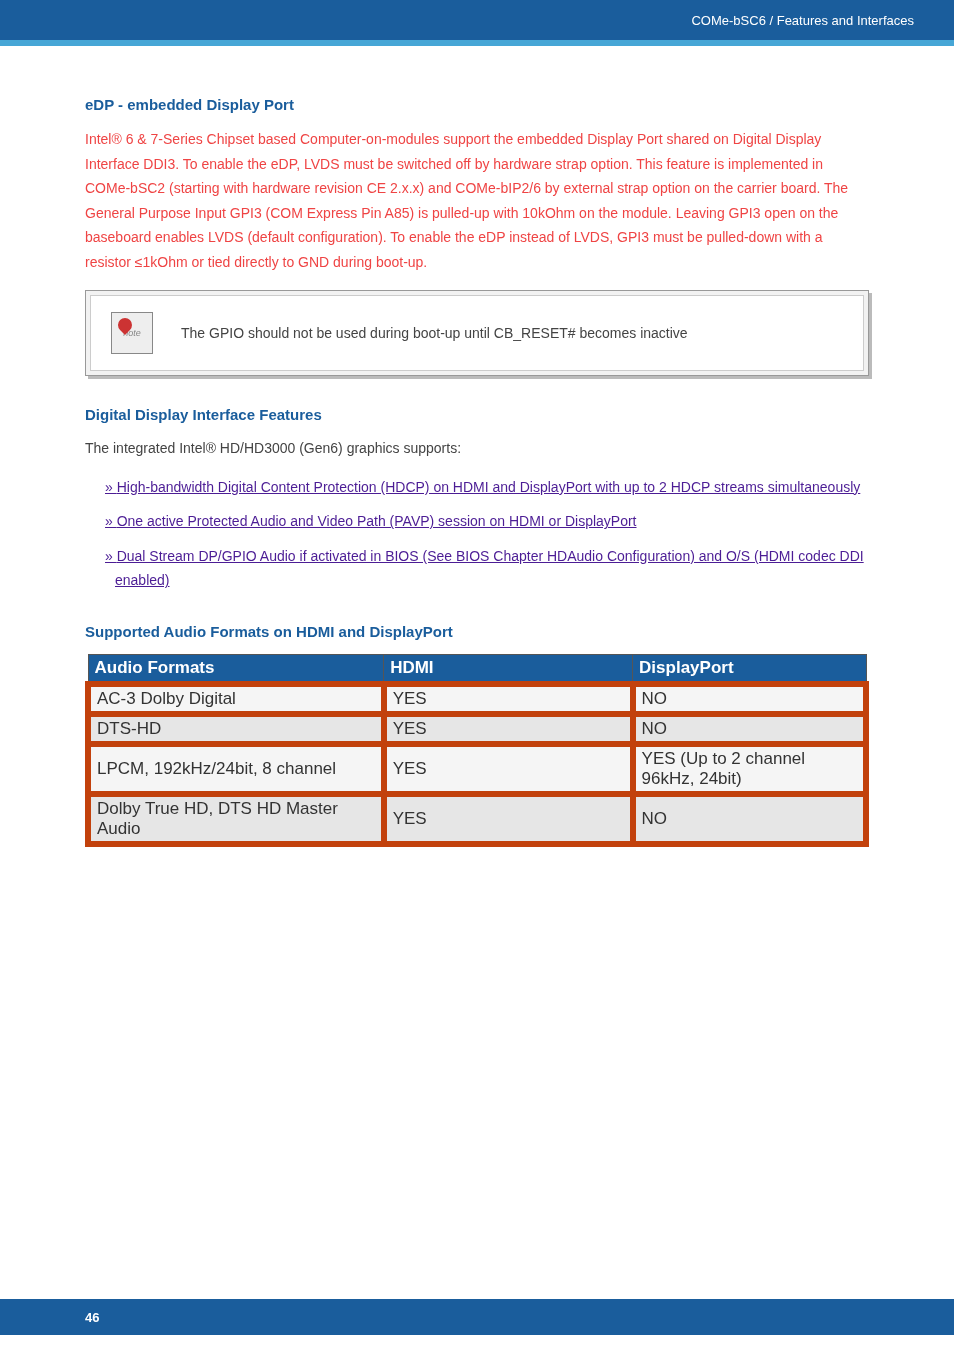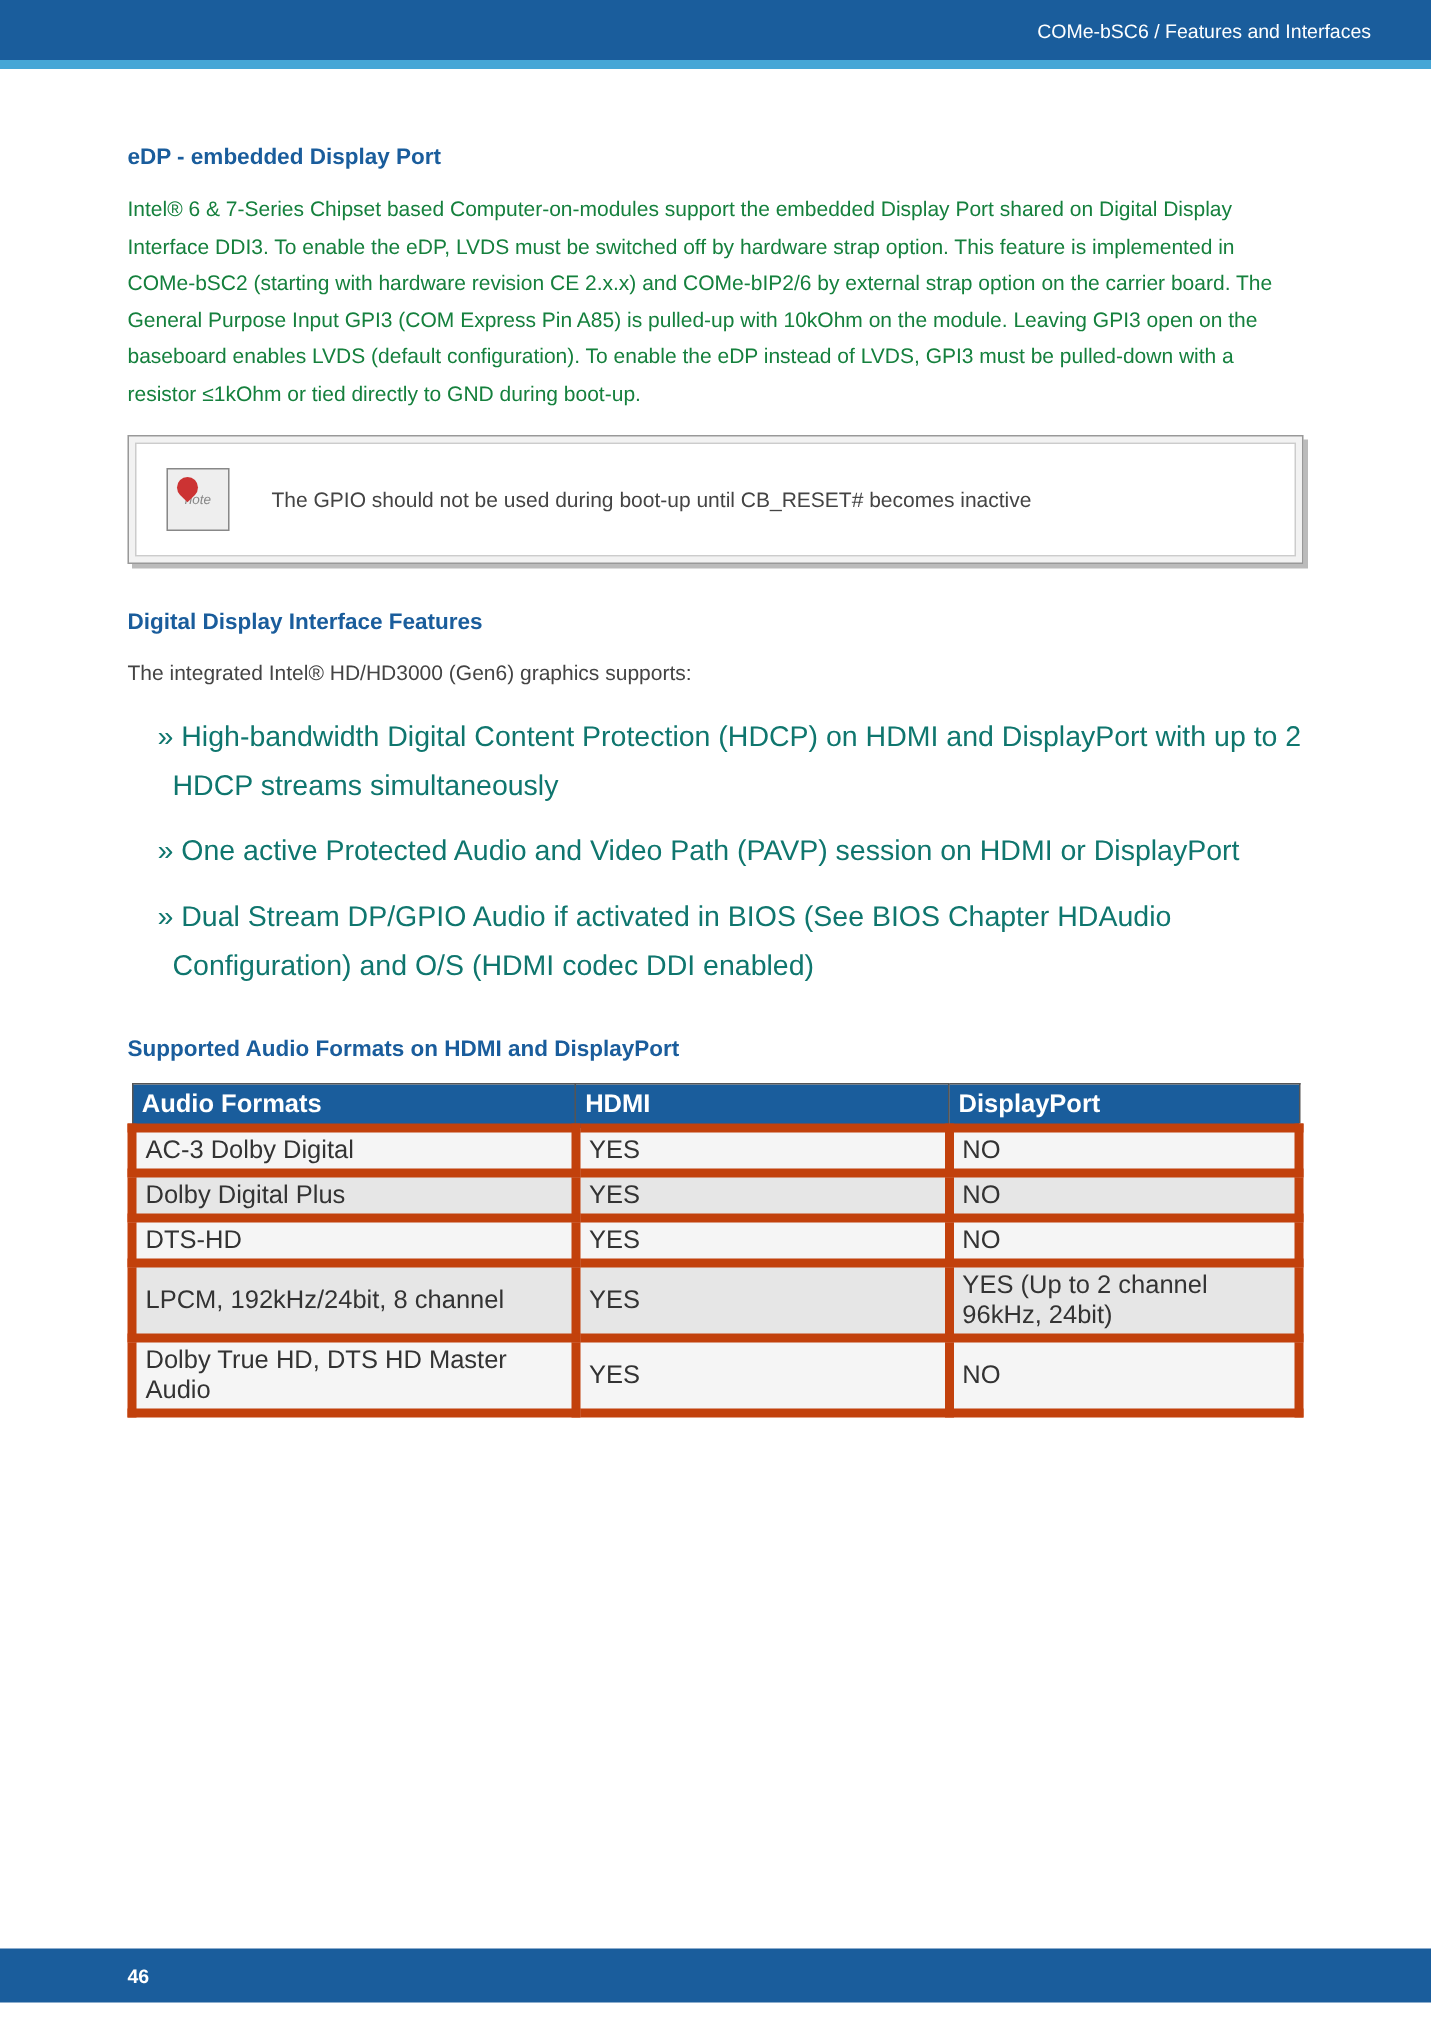--- a/index.html
+++ b/index.html
@@ -32,21 +32,21 @@
   }
   h2.section {
     color: #1a5d9c;
     font-weight: 700;
     font-size: 15px;
     margin-bottom: 14px;
     margin-top: 30px;
   }
   h2.section:first-child { margin-top: 0; }
   p.body {
-    color: #15803d;
+    color: #ef4444;
     font-size: 14px;
     line-height: 1.75;
     margin-bottom: 16px;
   }
   .note-box-outer {
     border: 1px solid #999;
     background: #f2f2f2;
     padding: 0;
     margin-bottom: 28px;
     box-shadow: 3px 3px 0 #bbb;
@@ -85,26 +85,27 @@
   .note-text {
     font-size: 14px;
     color: #444;
   }
   ul.bullets {
     list-style: none;
     padding-left: 20px;
     margin-bottom: 10px;
   }
   ul.bullets li {
-    font-size: 19px;
-    color: #0f766e;
+    font-size: 14px;
+    color: #4c1d95;
     line-height: 1.75;
     margin-bottom: 10px;
     text-indent: -10px;
     padding-left: 10px;
+    text-decoration: underline;
   }
   ul.bullets li::before {
     content: "» ";
   }
   p.intro {
     font-size: 14px;
     color: #444;
     line-height: 1.7;
     margin-bottom: 14px;
   }
@@ -185,25 +186,20 @@
         <th class="col3">DisplayPort</th>
       </tr>
     </thead>
     <tbody>
       <tr>
         <td>AC-3 Dolby Digital</td>
         <td>YES</td>
         <td>NO</td>
       </tr>
       <tr>
-        <td>Dolby Digital Plus</td>
-        <td>YES</td>
-        <td>NO</td>
-      </tr>
-      <tr>
         <td>DTS-HD</td>
         <td>YES</td>
         <td>NO</td>
       </tr>
       <tr>
         <td>LPCM, 192kHz/24bit, 8 channel</td>
         <td>YES</td>
         <td>YES (Up to 2 channel 96kHz, 24bit)</td>
       </tr>
       <tr>

